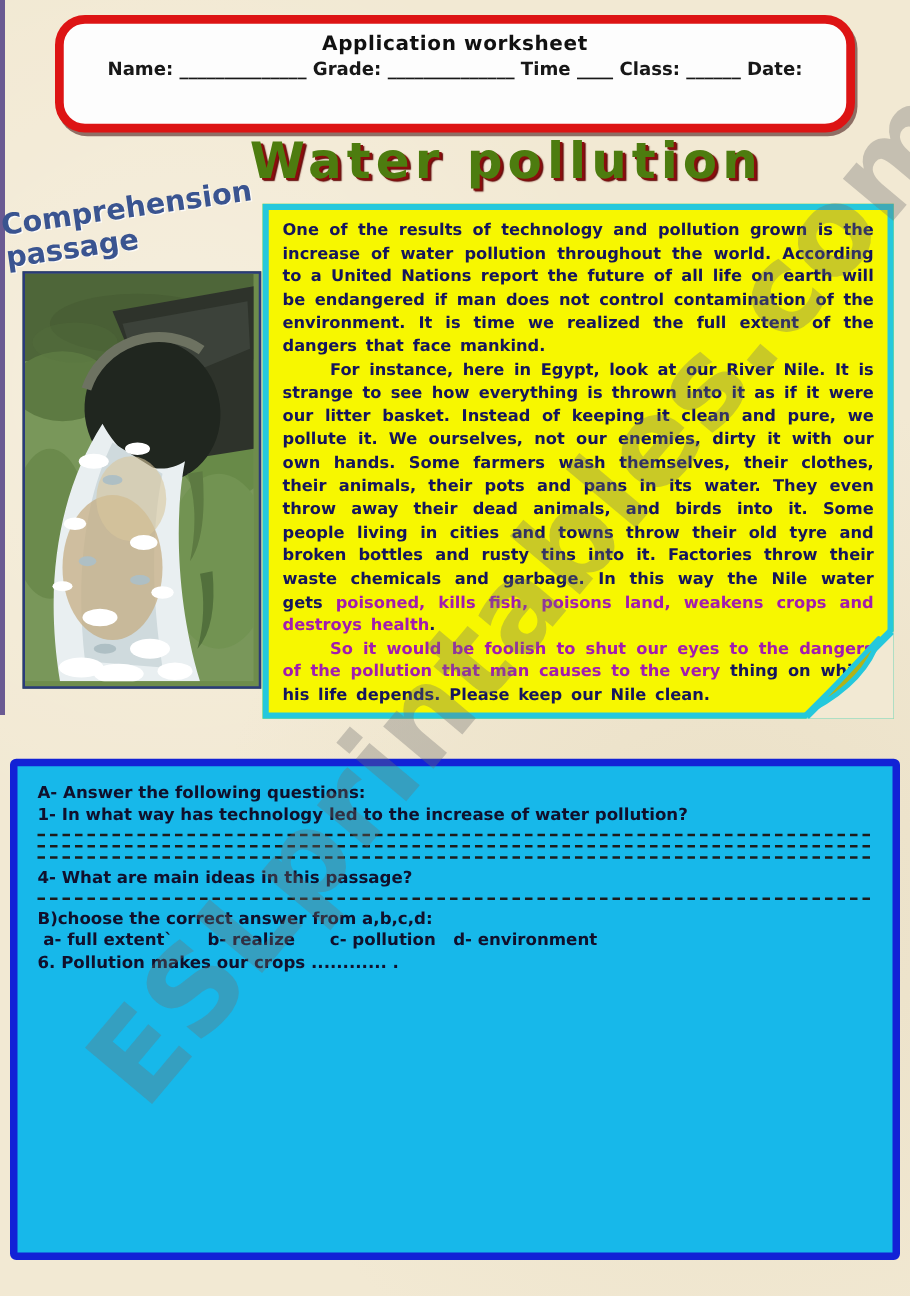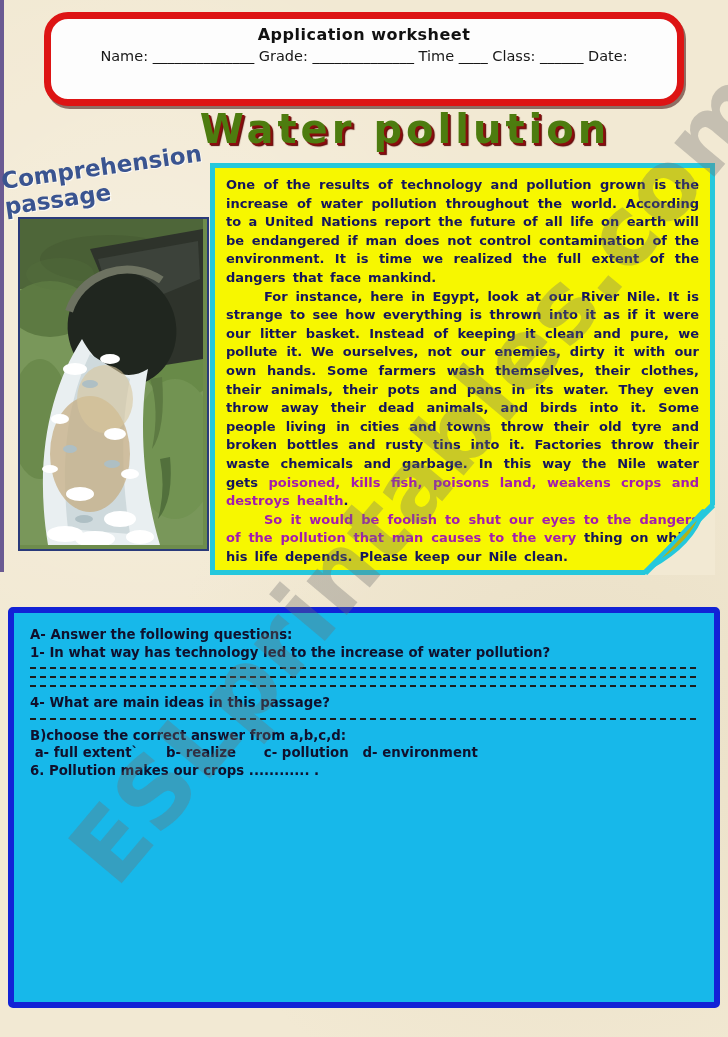--- a/index.html
+++ b/index.html
@@ -8,21 +8,21 @@
   .page-texture{position:absolute;inset:0;background:
     radial-gradient(circle at 20% 30%, rgba(255,255,255,.25), transparent 40%),
     radial-gradient(circle at 80% 70%, rgba(210,195,160,.25), transparent 45%);}
   .edge-stripe{position:absolute;left:0;top:0;width:4px;height:572px;background:#6a5a92;}
 
   
   .header-box{position:absolute;left:44px;top:12px;width:626px;height:74px;
     background:#fdfdfd;border:7px solid #dd1414;border-radius:24px;
     box-shadow:2px 3px 0 rgba(60,10,10,.55);padding-top:6px;}
   .header-title{text-align:center;font-size:16px;font-weight:bold;color:#111;letter-spacing:.5px;}
-  .header-fields{text-align:center;font-size:14.5px;font-weight:normal;color:#181818;margin-top:4px;white-space:pre;}
+  .header-fields{text-align:center;font-size:14.5px;font-weight:bold;color:#181818;margin-top:4px;white-space:pre;}
 
   
   .main-title{position:absolute;left:170px;top:106px;width:470px;text-align:center;
     font-size:40px;font-weight:900;color:#4d7c0f;letter-spacing:4px;
     text-shadow:2px 2px 0 #8a0d0d, 3px 3px 1px #5f0808;}
 
   
   .side-label{position:absolute;left:2px;top:152px;width:230px;
     font-size:23px;font-weight:bold;color:#3a5490;transform:rotate(-8deg);
     text-shadow:1px 1px 0 rgba(255,255,255,.8);}

